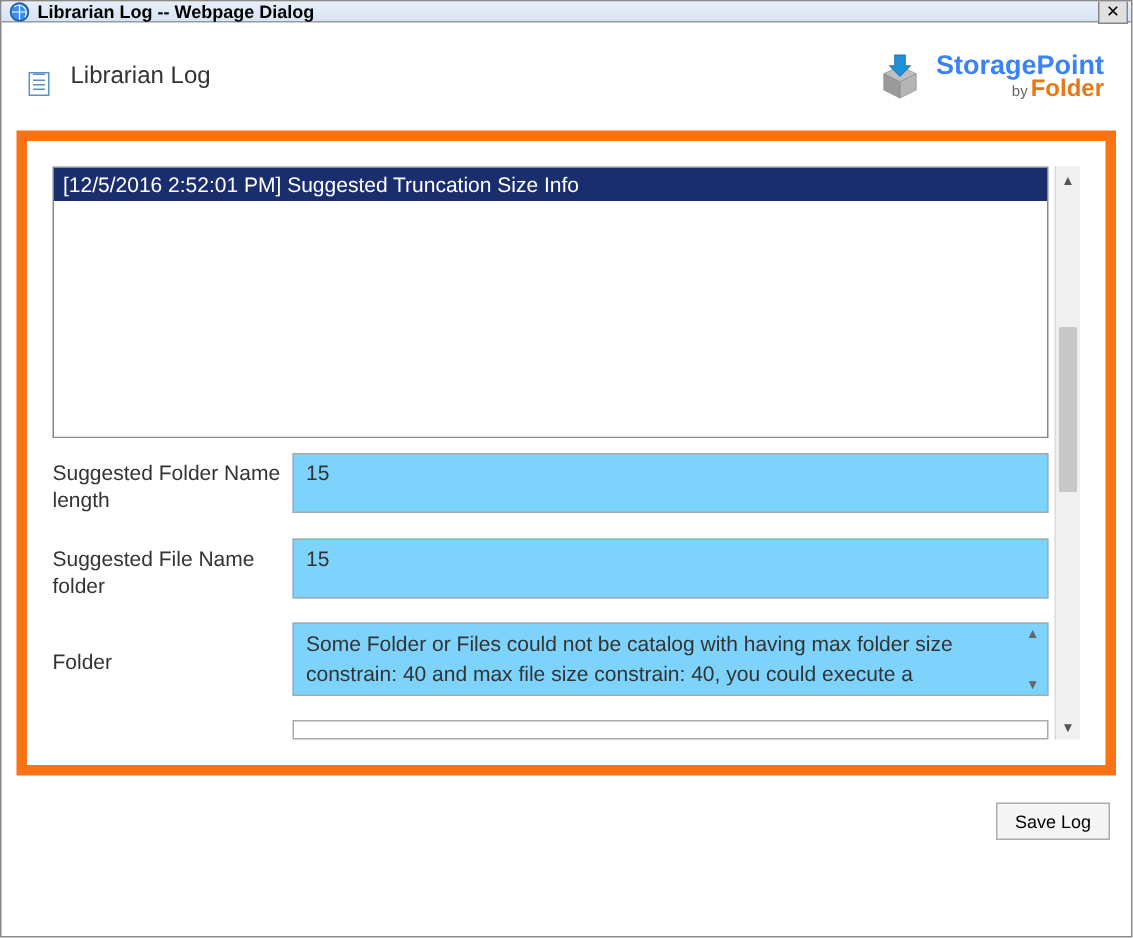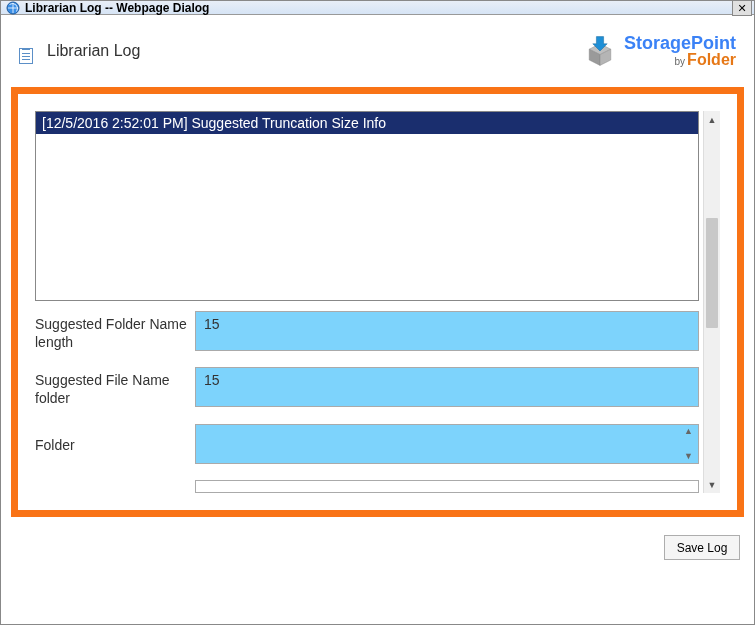--- a/index.html
+++ b/index.html
@@ -229,20 +229,21 @@
     </div>
 
     <div class="field-row">
       <div class="field-label">Suggested File Name folder</div>
       <div class="field-value">15</div>
     </div>
 
     <div class="field-row">
       <div class="field-label">Folder</div>
       <div class="field-value details">
+        <span>Some Folder or Files could not be catalog with having max folder size constrain: 40 and max file size constrain: 40, you could execute a</span>
         <div class="mini-scroll">
           <span>▲</span>
           <span>▼</span>
         </div>
       </div>
     </div>
 
     <div class="empty-box"></div>
 
   </div>

